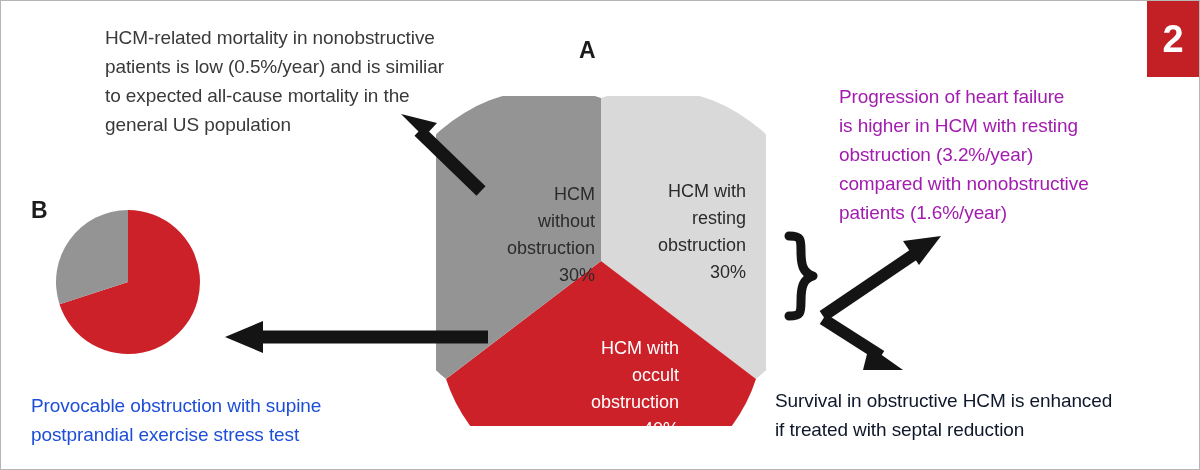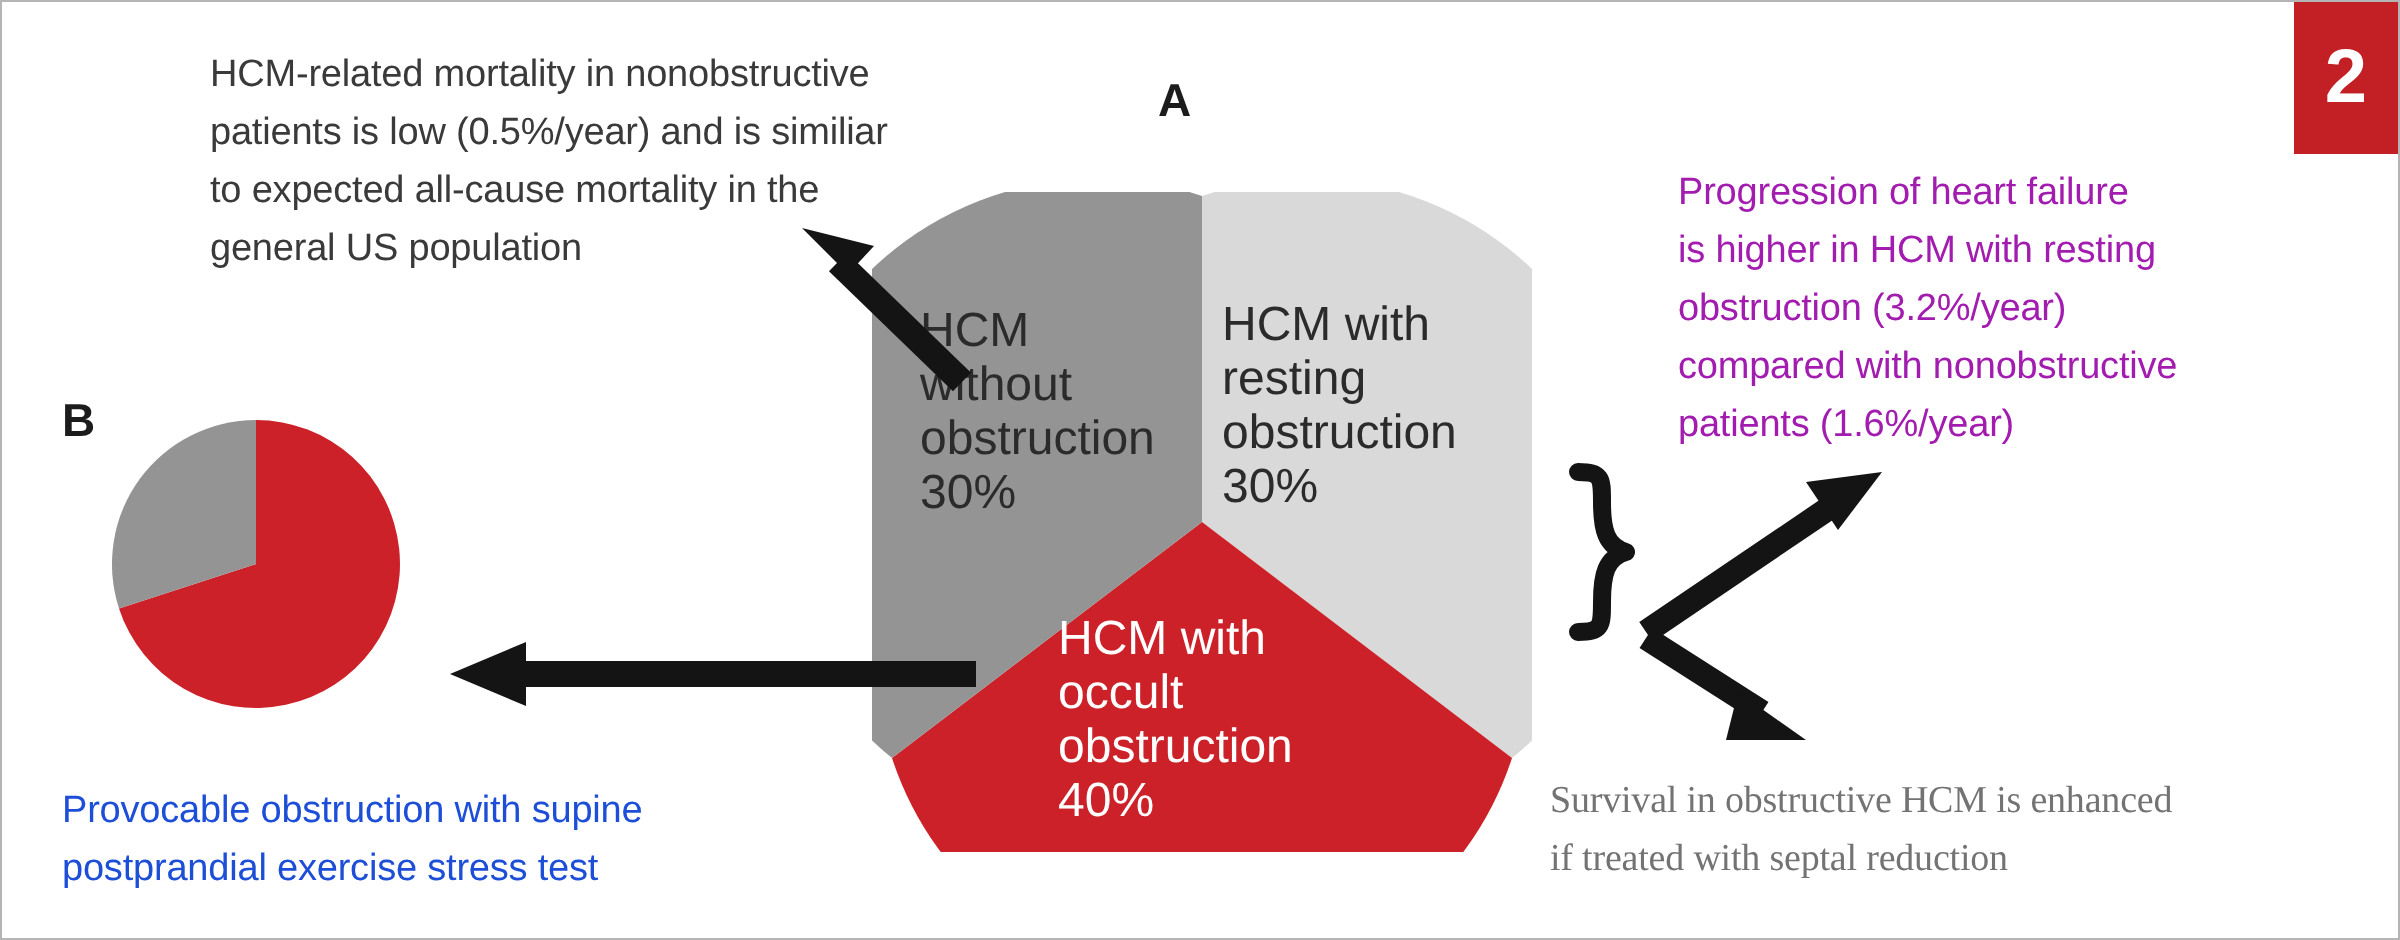--- a/index.html
+++ b/index.html
@@ -54,25 +54,26 @@
   #pie-chart-b {
     position: absolute;
     left: 54px;
     top: 208px;
     width: 146px;
     height: 146px;
   }
 
   .slice-label {
     position: absolute;
-    text-align: left;
-    font-size: 24px;
+    text-align: right;
+    font-size: 18px;
     line-height: 27px;
     white-space: pre-line;
     pointer-events: none;
+    margin-top: 29px;
   }
   .slice-label.dark  { color: #2b2b2b; }
   .slice-label.light { color: #ffffff; }
 
   #label-without-obstruction { left: 459px; top: 151px; width: 135px; }
   #label-resting-obstruction { left: 610px; top: 148px; width: 135px; }
   #label-occult-obstruction  { left: 528px; top: 305px; width: 150px; }
 
   #arrows-layer {
     position: absolute;
@@ -172,21 +173,21 @@
 patients is low (0.5%/year) and is similiar
 to expected all-cause mortality in the
 general US population</div>
 
   <div class="annot" id="annot-progression-heart-failure" style="color: #a21caf; margin-top: 23px;">Progression of heart failure
 is higher in HCM with resting
 obstruction (3.2%/year)
 compared with nonobstructive
 patients (1.6%/year)</div>
 
-  <div class="annot" id="annot-survival-septal-reduction" style="color: #737373; font-family: Liberation Serif, serif;">Survival in obstructive HCM is enhanced
+  <div class="annot" id="annot-survival-septal-reduction" style="color: #0f172a;">Survival in obstructive HCM is enhanced
 if treated with septal reduction</div>
 
   <div class="annot" id="annot-provocable-obstruction" style="color: #1d4ed8;">Provocable obstruction with supine
 postprandial exercise stress test</div>
 
   <div id="badge-number" style="background: rgb(195, 32, 38);">2</div>
 
 </div>
 
 </body></html>

